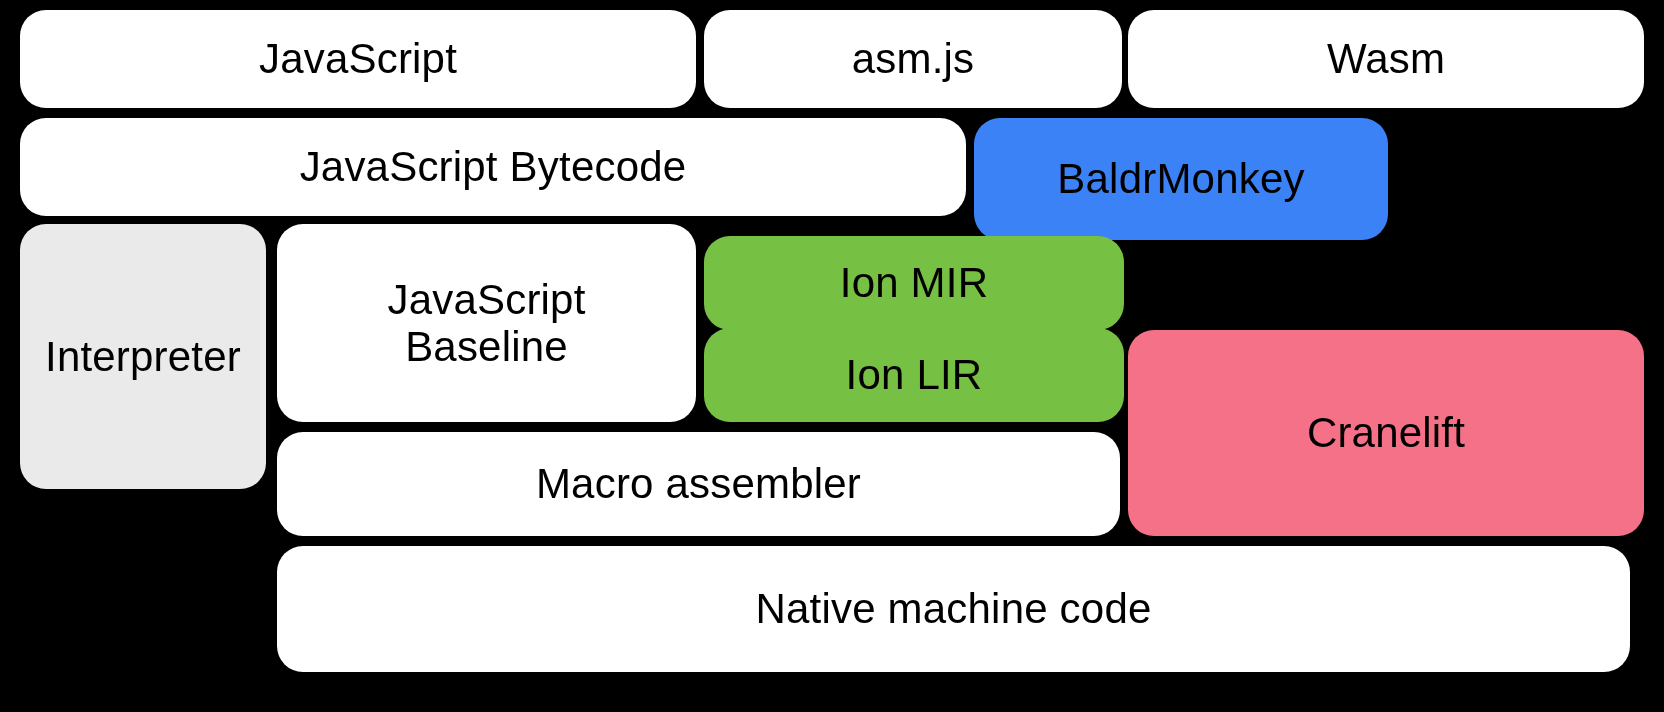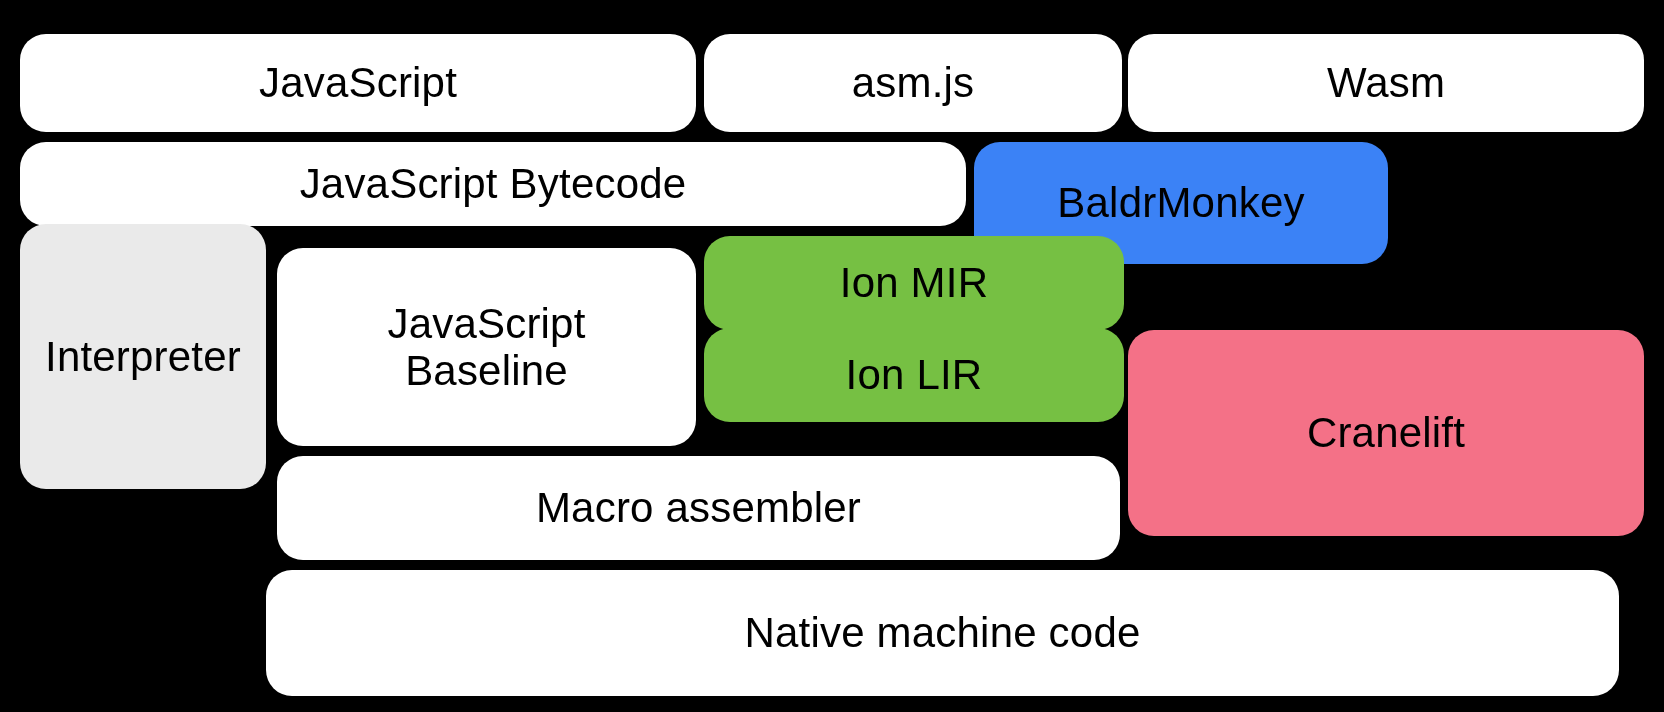--- a/index.html
+++ b/index.html
@@ -28,35 +28,35 @@
     border-radius: 26px;
     color: #000000;
     font-size: 42px;
     line-height: 1.13;
     font-weight: 400;
     letter-spacing: 0.2px;
     white-space: pre-line;
     padding: 2px 8px;
     user-select: none;
   }
-  .fill-white { background: #FFFFFF; margin-top: 24px; }
+  .fill-white { background: #FFFFFF; }
   .fill-gray  { background: #EAEAEA; }
   .fill-green { background: #76C043; }
   .fill-pink  { background: #F47187; justify-content: center; }
 </style>
 </head>
 <body>
 
 <div id="diagram" style="background: rgb(0, 0, 0);">
     <div class="node fill-white" style="left: 20px; top: 10px; width: 676px; height: 98px; background: rgb(255, 255, 255);"><span>JavaScript</span></div>
     <div class="node fill-white" style="left: 704px; top: 10px; width: 418px; height: 98px; background: rgb(255, 255, 255);"><span>asm.js</span></div>
     <div class="node fill-white" style="left: 1128px; top: 10px; width: 516px; height: 98px; background: rgb(255, 255, 255);"><span>Wasm</span></div>
-    <div class="node fill-white" style="left: 20px; top: 118px; width: 946px; height: 84px; background: rgb(255, 255, 255);"><span>JavaScript Bytecode</span></div>
+    <div class="node fill-white" style="left: 20px; top: 118px; width: 946px; height: 98px; background: rgb(255, 255, 255);"><span>JavaScript Bytecode</span></div>
     <div class="node fill-white" style="left: 974px; top: 118px; width: 414px; height: 122px; background: #3b82f6;"><span>BaldrMonkey</span></div>
     <div class="node fill-gray" style="left: 20px; top: 224px; width: 246px; height: 265px; background: rgb(234, 234, 234);"><span>Interpreter</span></div>
     <div class="node fill-white" style="left: 277px; top: 224px; width: 419px; height: 198px; background: rgb(255, 255, 255);"><span>JavaScript
 Baseline</span></div>
     <div class="node fill-green" style="left: 704px; top: 236px; width: 420px; height: 94px; background: rgb(118, 192, 67);"><span>Ion MIR</span></div>
     <div class="node fill-green" style="left: 704px; top: 328px; width: 420px; height: 94px; background: rgb(118, 192, 67);"><span>Ion LIR</span></div>
     <div class="node fill-pink" style="left: 1128px; top: 330px; width: 516px; height: 206px; background: rgb(244, 113, 135);"><span>Cranelift</span></div>
     <div class="node fill-white" style="left: 277px; top: 432px; width: 843px; height: 104px; background: rgb(255, 255, 255);"><span>Macro assembler</span></div>
-    <div class="node fill-white" style="left: 266px; top: 546px; width: 1353px; height: 126px; background: rgb(255, 255, 255);"><span>Native machine code</span></div>
+    <div class="node fill-white" style="left: 277px; top: 546px; width: 1353px; height: 126px; background: rgb(255, 255, 255);"><span>Native machine code</span></div>
   </div>
 
 </body></html>

